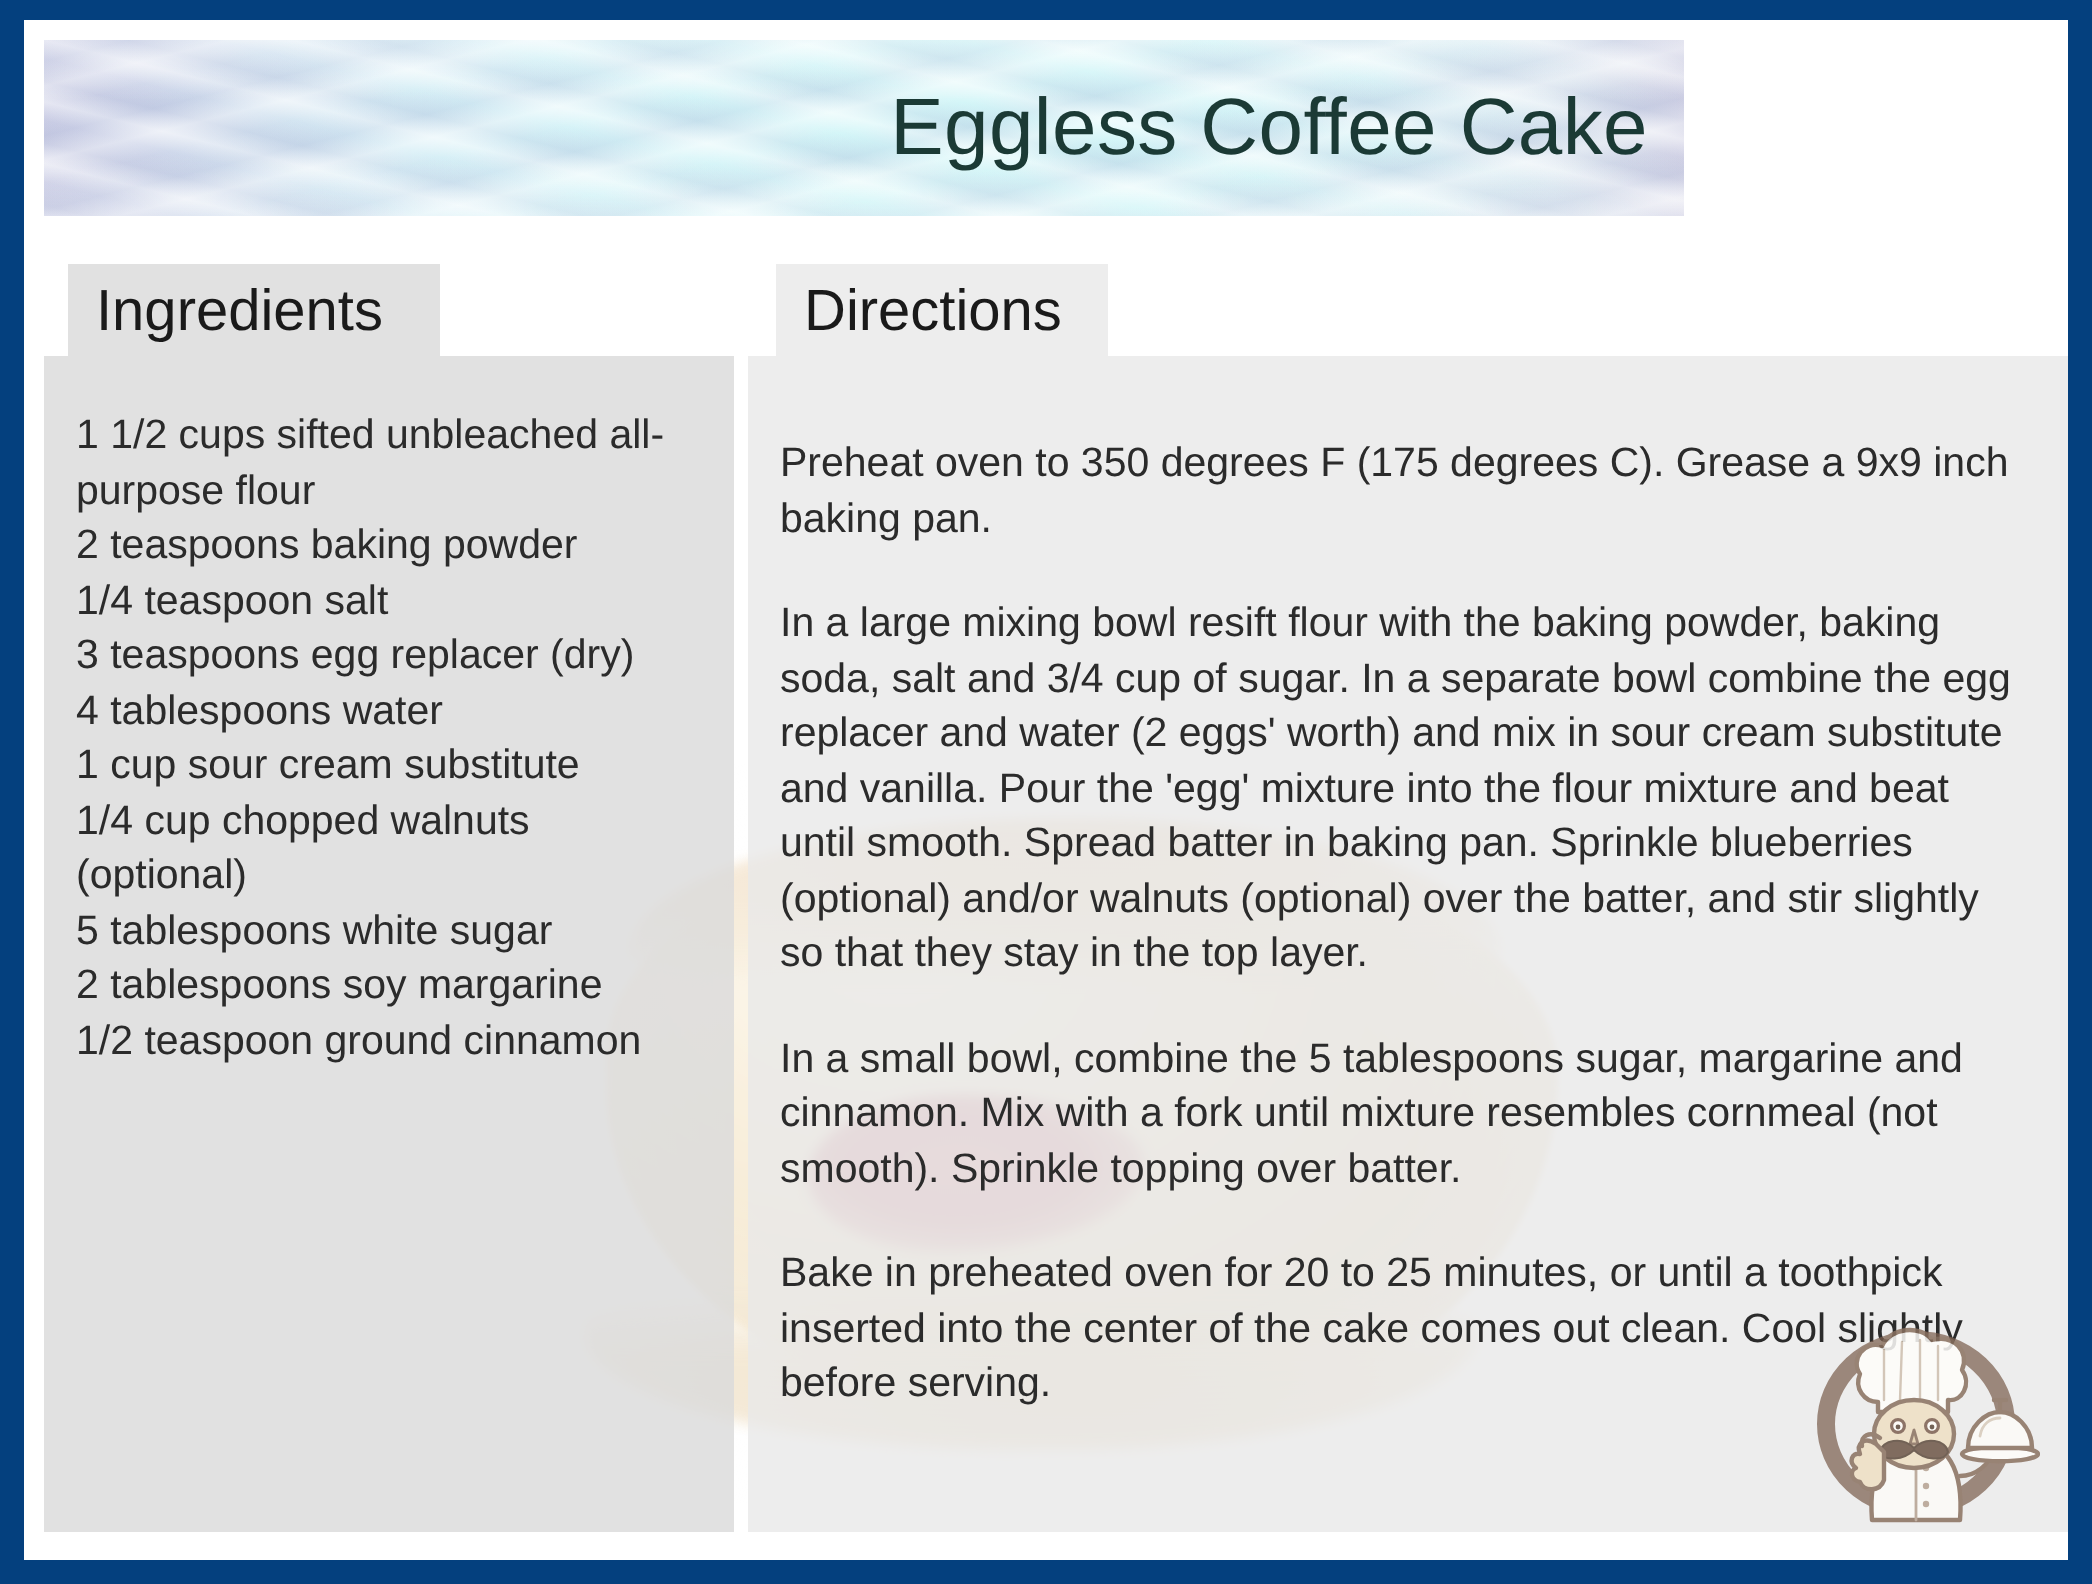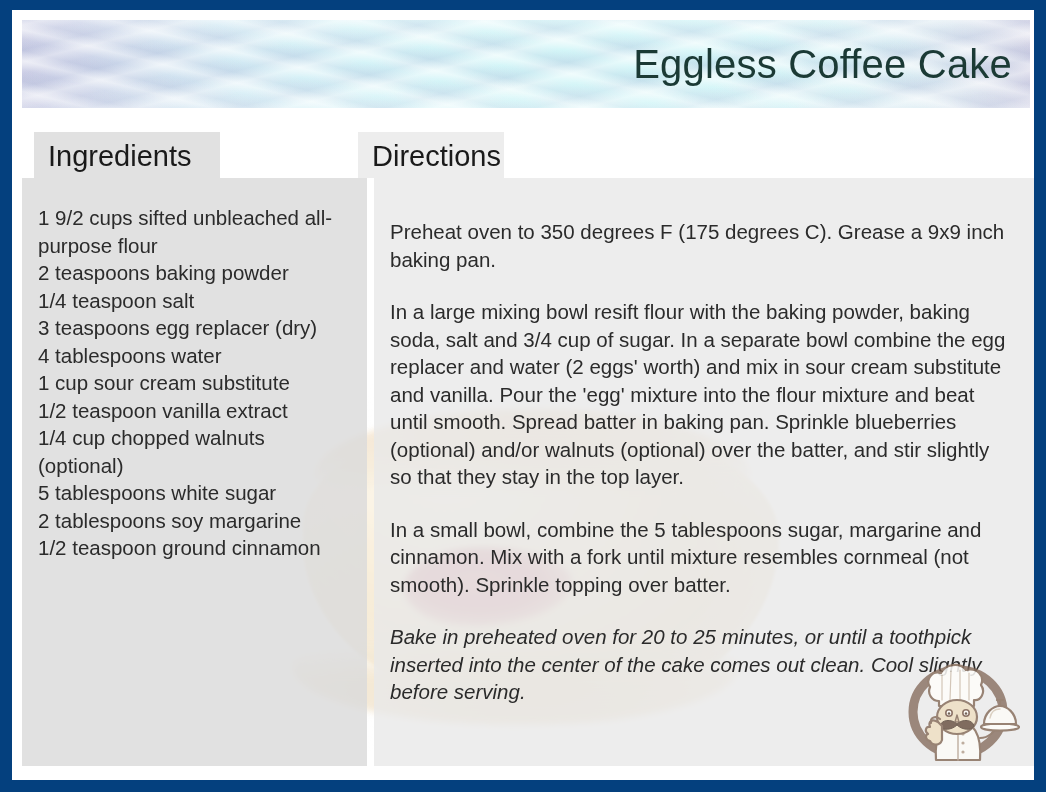--- a/index.html
+++ b/index.html
@@ -29,21 +29,21 @@
     bottom: 12px;
     background: #ffffff;
     overflow: hidden;
   }
 
   
   #header-banner {
     position: absolute;
     left: 10px;
     top: 10px;
-    width: 1008px;
+    width: 820px;
     height: 88px;
     overflow: hidden;
     background:
       linear-gradient(90deg,
         #cdcfe6 0%,
         #cfd6ea 6%,
         #d3e2f0 13%,
         #d6eef6 22%,
         #d6f4f8 34%,
         #d4f6f8 50%,
@@ -192,42 +192,42 @@
     color: #1a1a1a;
     background: rgba(218,218,218,0.82);
     white-space: nowrap;
   }
   #ingredients-head {
     left: 10px;
     width: 186px;
     margin-left: 12px;
   }
   #directions-head {
-    left: 346px;
-    width: 146px;
+    left: 376px;
+    width: 166px;
     background: rgba(233,233,233,0.80);
   }
 
   .panel-body {
     position: relative;
     padding: 28px 16px 10px 16px;
     font-size: 20.5px;
     line-height: 27.5px;
     color: #2b2b2b;
   }
   #ingredients-panel .panel-body { padding-top: 26px; }
   #directions-panel .panel-body { padding: 40px 20px 10px 16px; }
 
   .ingredient-line {
     margin: 0;
   }
   .direction-para {
     margin: 0 0 25px 0;
   }
-  .direction-para:last-child { margin-bottom: 0; font-style: italic; }
+  .direction-para:last-child { margin-bottom: 0; }
 
   
   #chef-logo {
     position: absolute;
     right: 14px;
     bottom: 8px;
     width: 124px;
     height: 124px;
     opacity: 0.85;
     pointer-events: none;
@@ -249,27 +249,26 @@
     <div id="cake-photo">
       <div class="crumb"></div>
       <div class="crust-top"></div>
       <div class="jam"></div>
       <div class="crust-bottom"></div>
       <div class="fade"></div>
     </div>
 
     <div class="panel" id="ingredients-panel">
       <div class="panel-body" id="ingredients-body">
-          <div class="ingredient-line">1 9/2 cups sifted unbleached all-purpose flour</div>
+          <div class="ingredient-line">1 1/2 cups sifted unbleached all-purpose flour</div>
           <div class="ingredient-line">2 teaspoons baking powder</div>
           <div class="ingredient-line">1/4 teaspoon salt</div>
           <div class="ingredient-line">3 teaspoons egg replacer (dry)</div>
           <div class="ingredient-line">4 tablespoons water</div>
           <div class="ingredient-line">1 cup sour cream substitute</div>
-          <div class="ingredient-line">1/2 teaspoon vanilla extract</div>
           <div class="ingredient-line">1/4 cup chopped walnuts (optional)</div>
           <div class="ingredient-line">5 tablespoons white sugar</div>
           <div class="ingredient-line">2 tablespoons soy margarine</div>
           <div class="ingredient-line">1/2 teaspoon ground cinnamon</div>
         </div>
     </div>
     <div class="section-head" id="ingredients-head">Ingredients</div>
 
     <div class="panel" id="directions-panel">
       <div class="panel-body" id="directions-body">

